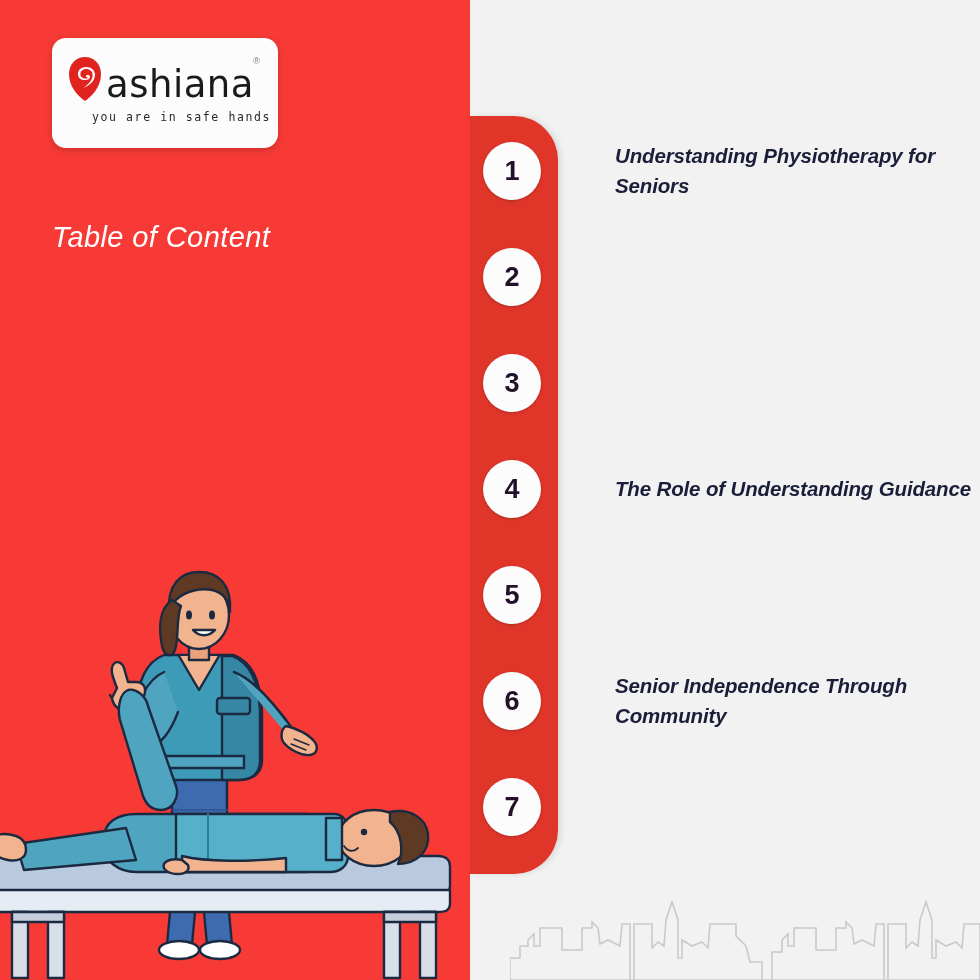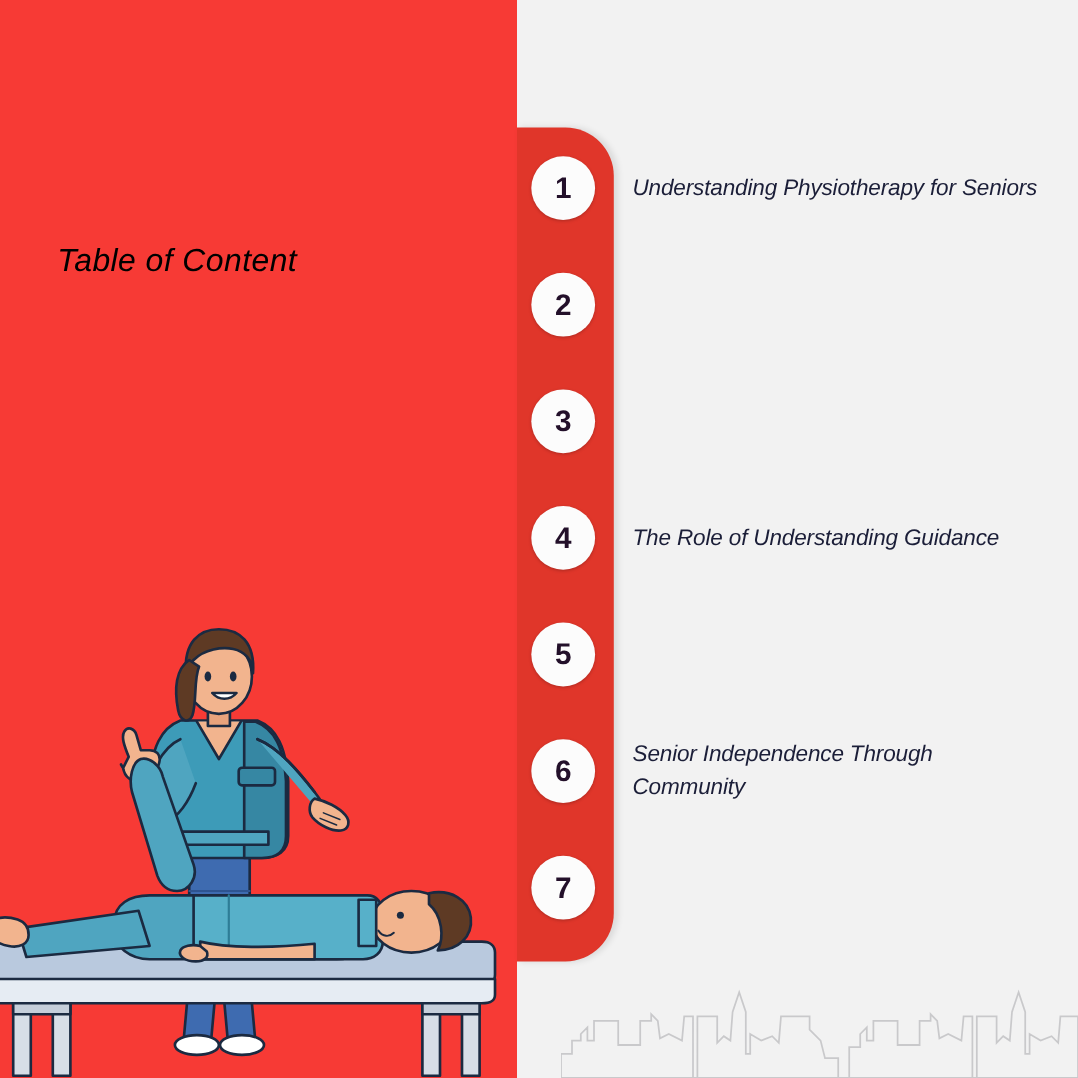--- a/index.html
+++ b/index.html
@@ -42,21 +42,21 @@
     position:absolute; left:40px; top:72px;
     font-family:"DejaVu Sans Mono", monospace;
     font-size:11.5px; letter-spacing:1.6px; color:#2A2A2A;
     white-space:nowrap;
   }
 
   
   #toc-label{
     position:absolute; left:52px; top:221px;
     font-size:29px; font-style:italic; font-weight:400;
-    color:#000000; letter-spacing:.4px;
+    color:#ffffff; letter-spacing:.4px;
   }
   #main-title{
     position:absolute; left:52px; top:285px; width:390px;
     font-size:41px; font-weight:700; line-height:1.22;
     color:#FFFFFF; letter-spacing:-.2px;
   }
 
   
   #illustration{
     position:absolute; left:-14px; bottom:0;
@@ -83,37 +83,48 @@
   }
   .toc-num{
     flex:0 0 58px; width:58px; height:58px; margin-left:13px;
     background:#FCFCFC; border-radius:50%;
     display:flex; align-items:center; justify-content:center;
     font-size:27px; font-weight:700; color:#23102A;
     box-shadow:0 1px 3px rgba(0,0,0,.22);
     z-index:2;
   }
   .toc-text{
-    margin-left:34px; width:370px;
-    font-size:20.5px; font-weight:400; font-style:italic;
+    margin-left:74px; width:370px;
+    font-size:20.5px; font-weight:700; font-style:italic;
     line-height:1.44; color:#1B1E38; letter-spacing:-.15px;
   }
 
   
   #skyline{
     position:absolute; right:0; bottom:0;
     width:470px; height:100px;
     opacity:.55;
   }
 </style>
 </head>
 <body>
 
 <div id="left-panel">
 
+  <div id="logo-card">
+    <div id="logo-row">
+      <svg id="logo-mark" viewBox="0 0 34 46">
+        <path d="M17 1 C26 1 33 8 33 18 C33 31 24 40 17 45 C10 40 1 31 1 18 C1 8 8 1 17 1 Z" fill="#E1231F"></path>
+        <path d="M18 11 C13 11 10 14 10 18 C10 22 13 24 17 24 C20 24 22 23 22 21 C22 19.5 21 19 19.5 19 C18.5 19 18 19.5 18 20.3 C18 21 18.5 21.4 19.2 21.4 C19.6 21.4 19.9 21.2 20 21 C19.8 22 18.9 22.5 17.4 22.5 C14.6 22.5 12.4 20.8 12.4 18 C12.4 15.2 14.7 12.9 18.2 12.9 C22 12.9 24.6 15.3 24.6 19 C24.6 24 20.5 28.5 15 32 C21 30 27 25 27 18.8 C27 14.2 23.3 11 18 11 Z" fill="#FFFFFF"></path>
+      </svg>
+      <span id="logo-word">ashiana</span>
+    </div>
+    <span id="logo-reg">®</span>
+    <span id="logo-tag">you are in safe hands</span>
+  </div>
 
   <div id="toc-label">Table of Content</div>
 
   <svg id="illustration" viewBox="0 0 490 420">
     <g stroke="#1B2A41" stroke-width="2.4" stroke-linejoin="round" stroke-linecap="round">
 
       <path d="M186 200 L186 330 L181 385 L206 385 L211 330 L216 330 L221 385 L246 385 L241 330 L241 200 Z" fill="#3E6BB0"></path>
       <path d="M186 250 L241 250" fill="none" stroke="#2E5490" stroke-width="1.6"></path>
 
       <ellipse cx="193" cy="390" rx="20" ry="9" fill="#FFFFFF"></ellipse>

